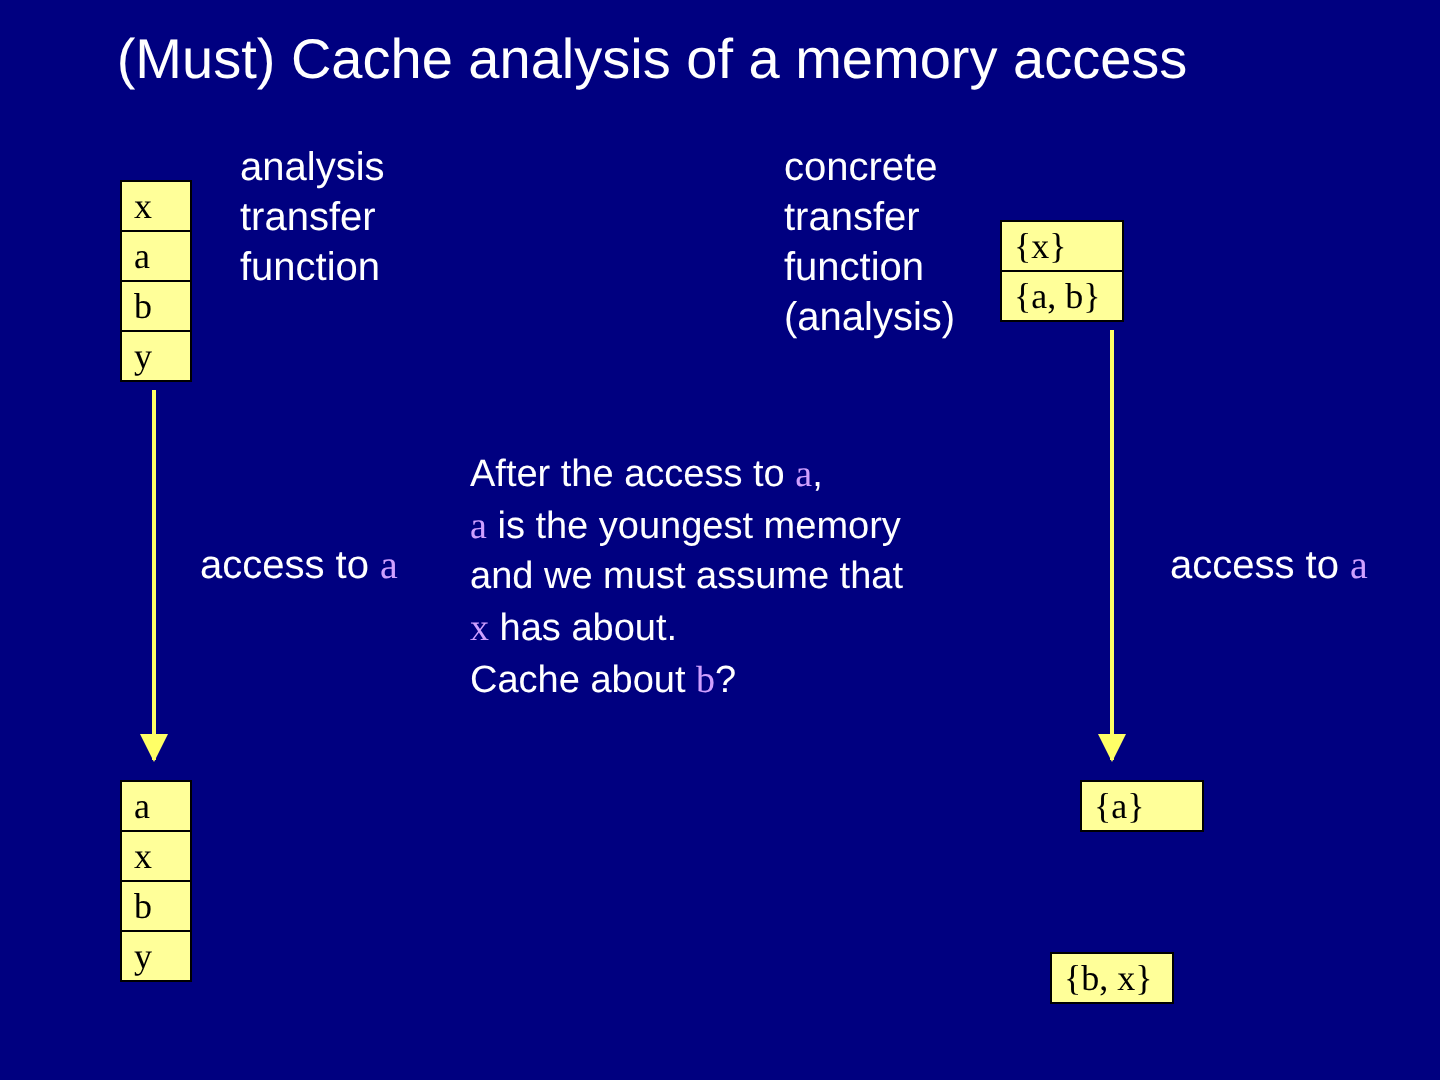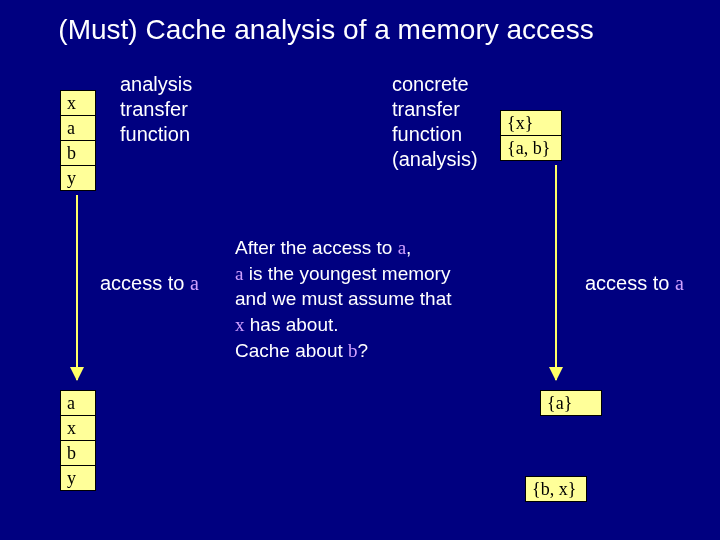--- a/index.html
+++ b/index.html
@@ -123,21 +123,21 @@
   <span>access to </span><span class="purple-text">a</span>
 </div>
 
 <div class="cache-box" style="left:540px; top:390px; width:60px;">
   <div class="row">{a}</div>
 </div>
 <div class="cache-box" style="left:525px; top:432px; width:60px;margin-top:44px;">
   <div class="row">{b, x}</div>
 </div>
 
-<div class="paragraph" style="left:235px; top:235px; width:315px;">
+<div class="paragraph" style="left:235px; top:225px; width:315px;">
   <div>
     <span>After the access to </span><span class="purple-text">a</span><span>,</span>
   </div>
   <div>
     <span class="purple-text">a</span><span> is the youngest memory</span>
   </div>
   <div>and we must assume that</div>
   <div>
     <span class="purple-text">x</span><span> has about.</span>
   </div>

